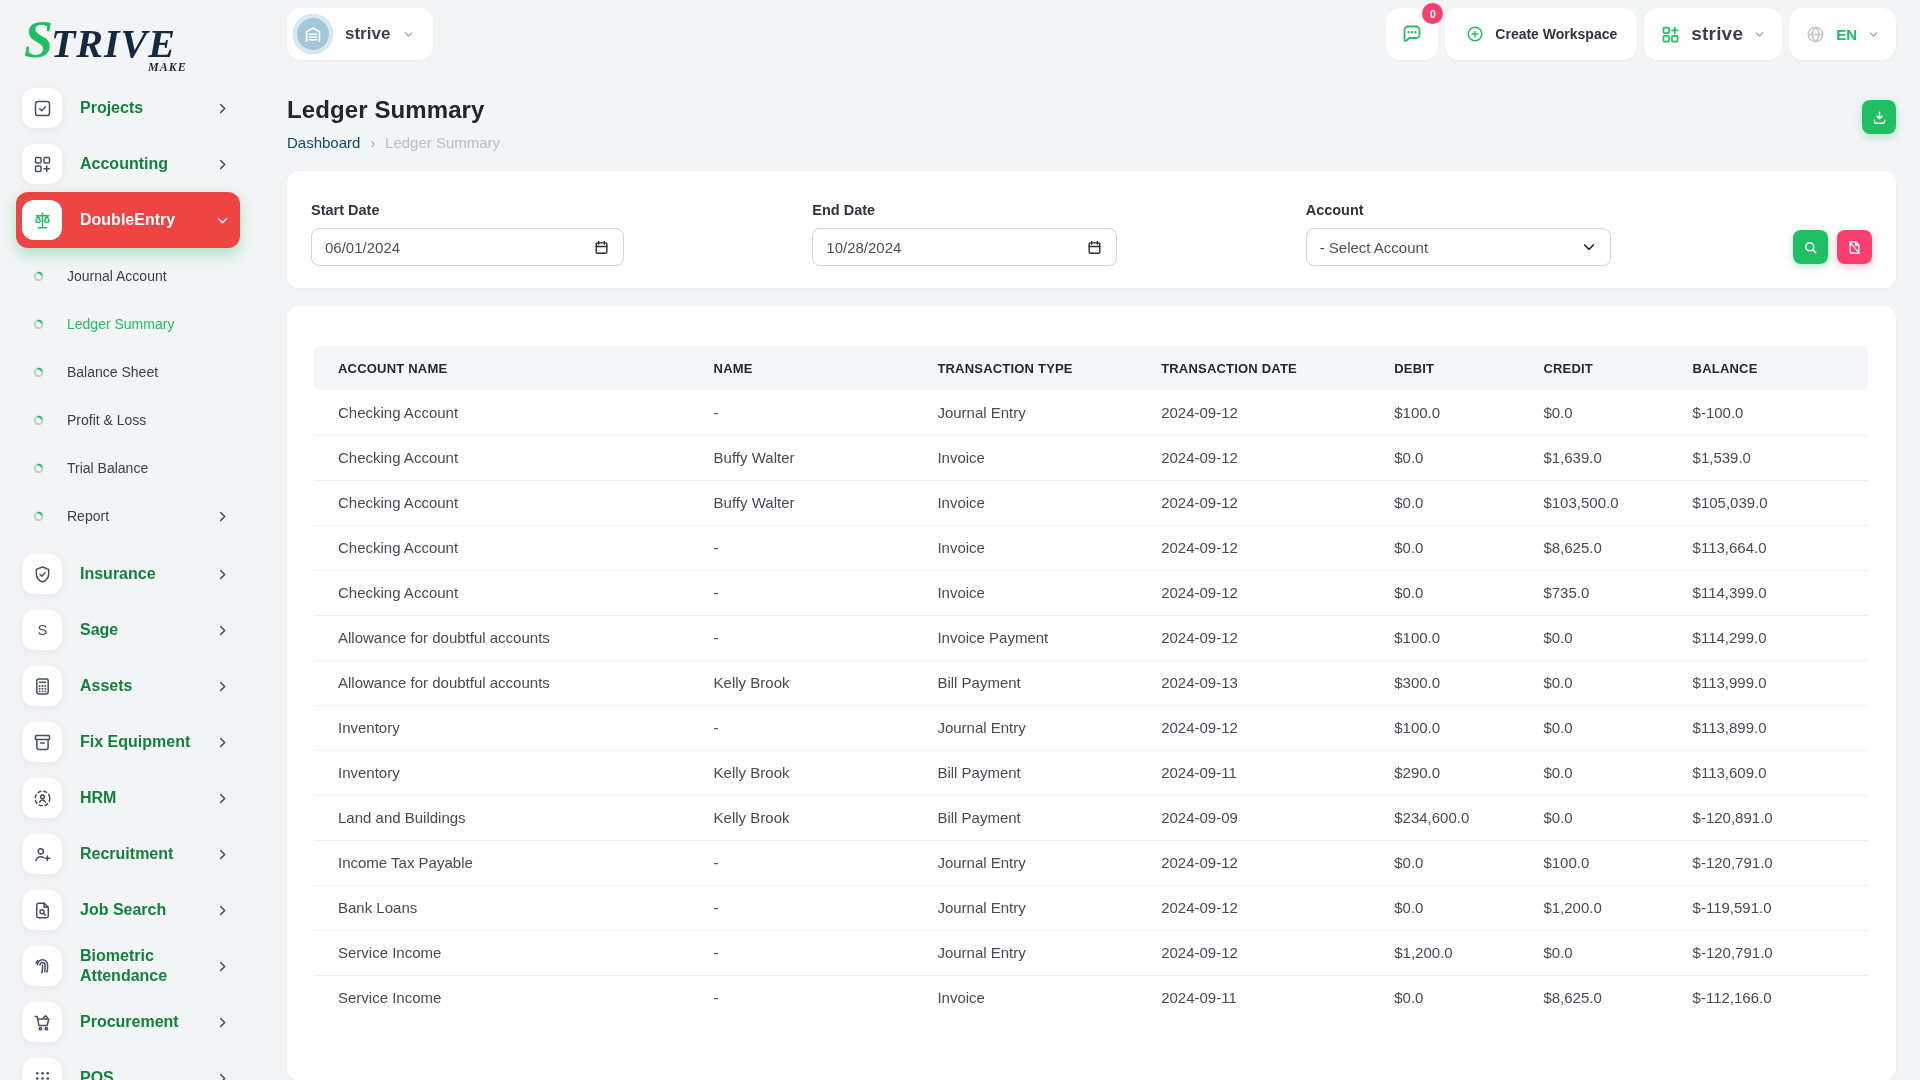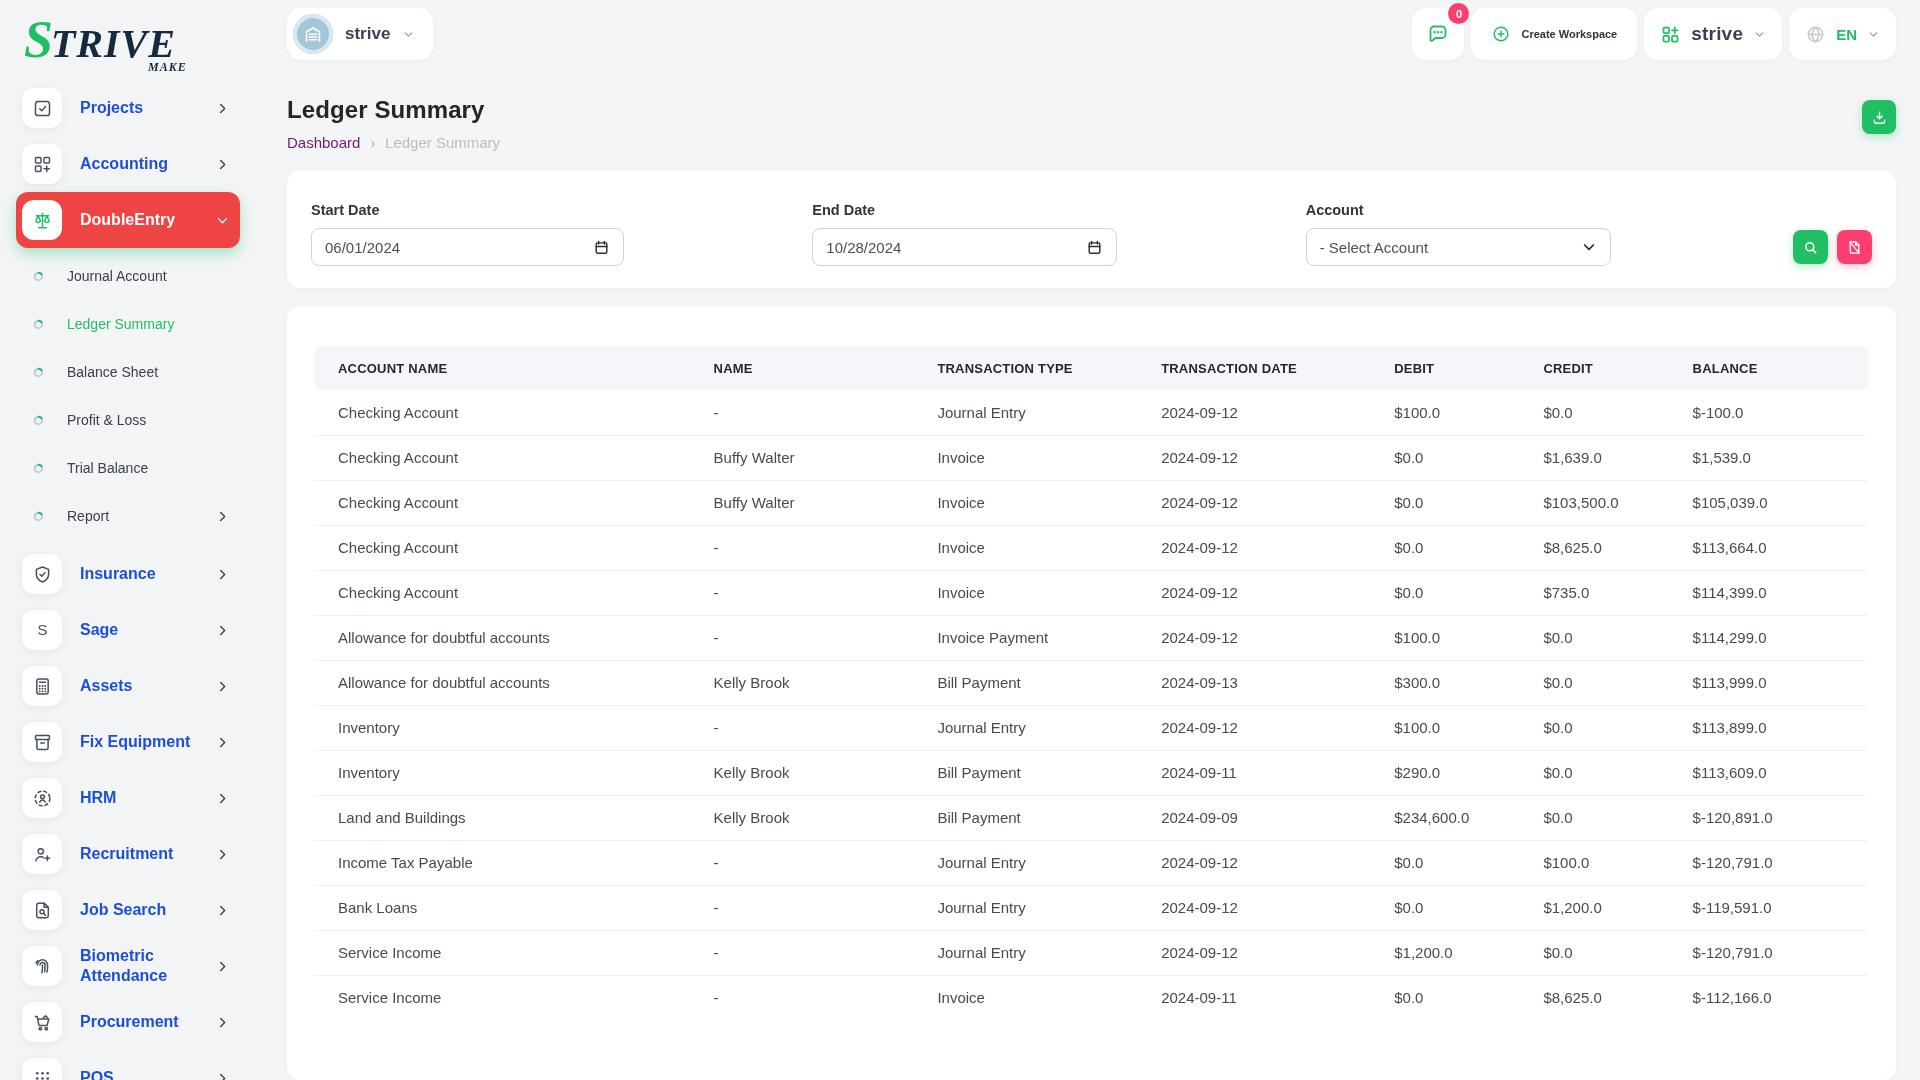--- a/index.html
+++ b/index.html
@@ -32,21 +32,21 @@
   .side-item {
     display:flex; align-items:center; height:56px;
     margin:0 20px 0 16px; padding-left:6px; border-radius:12px; cursor:pointer; position:relative;
   }
   .side-item .tile {
     width:40px; height:40px; border-radius:12px; background:#ffffff;
     display:flex; align-items:center; justify-content:center;
     box-shadow:0 2px 8px rgba(25,39,57,.06); color:#46505e; flex:0 0 40px;
   }
   .side-item .tile svg { width:21px; height:21px; }
-  .side-label { margin-left:18px; font-size:16px; font-weight:600; color:#1d4ed8; width:128px; line-height:1.25; }
+  .side-label { margin-left:18px; font-size:16px; font-weight:600; color:#15803d; width:128px; line-height:1.25; }
   .side-chevron { position:absolute; right:10px; color:#39404c; display:flex; }
   .side-chevron svg { width:15px; height:15px; }
   .side-item.active { background:#ef4444; box-shadow:0 6px 14px rgba(32,191,99,.35); }
   .side-item.active .tile { color:#20bf63; box-shadow:none; }
   .side-item.active .side-label { color:#ffffff; }
   .side-item.active .side-chevron { color:#ffffff; }
   .sub-item {
     display:flex; align-items:center; height:48px; margin:0 20px 0 16px; padding-left:16px;
     cursor:pointer; position:relative;
   }
@@ -76,36 +76,36 @@
   .pill .chev svg { width:13px; height:13px; }
   .topbar-right { display:flex; gap:7px; }
   .icon-btn { width:52px; height:52px; justify-content:center; position:relative; }
   .icon-btn .chat-ic { color:#20bf63; display:flex; }
   .icon-btn .chat-ic svg { width:24px; height:24px; }
   .badge {
     position:absolute; top:-5px; right:-5px; min-width:21px; height:21px; border-radius:50%;
     background:#fb3e70; color:#fff; font-size:11px; font-weight:700;
     display:flex; align-items:center; justify-content:center;
   }
-  .create-pill { padding:0 20px; gap:10px; font-size:11px; font-weight:600; color:#2e3540; }
+  .create-pill { padding:0 20px; gap:10px; font-size:14px; font-weight:600; color:#2e3540; }
   .create-pill .plus-ic { color:#20bf63; display:flex; }
   .create-pill .plus-ic svg { width:20px; height:20px; }
   .appmenu-pill { padding:0 16px; gap:10px; }
   .appmenu-pill .grid-ic { color:#20bf63; display:flex; }
   .appmenu-pill .grid-ic svg { width:21px; height:21px; }
   .appmenu-name { font-size:19px; font-weight:600; color:#3f3d56; letter-spacing:.2px; }
   .lang-pill { padding:0 16px; gap:10px; }
   .lang-pill .globe-ic { color:#c3c9d0; display:flex; }
   .lang-pill .globe-ic svg { width:21px; height:21px; }
   .lang-code { font-size:15px; font-weight:700; color:#20bf63; }
 
   .page-head { margin-top:28px; display:flex; justify-content:space-between; align-items:flex-start; }
   .page-title { font-size:24px; font-weight:700; color:#23262b; letter-spacing:.1px; }
   .breadcrumb { margin-top:10px; display:flex; align-items:center; gap:10px; font-size:15px; }
-  .crumb-link { color:#701a75; text-decoration:none; cursor:pointer; }
+  .crumb-link { color:#0c4a6e; text-decoration:none; cursor:pointer; }
   .crumb-sep { color:#a7adb5; font-size:14px; }
   .crumb-current { color:#b9bfc7; }
   .download-btn {
     width:34px; height:34px; border:none; border-radius:8px; background:#20bf63; color:#fff;
     display:flex; align-items:center; justify-content:center; cursor:pointer; margin-top:4px;
     box-shadow:0 3px 8px rgba(32,191,99,.3);
   }
   .download-btn svg { width:17px; height:17px; }
 
   .filter-card {

